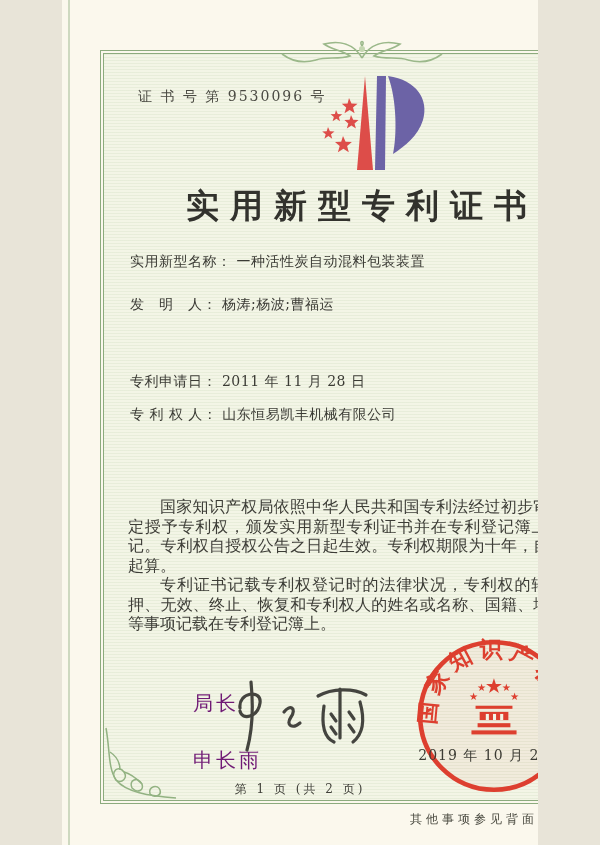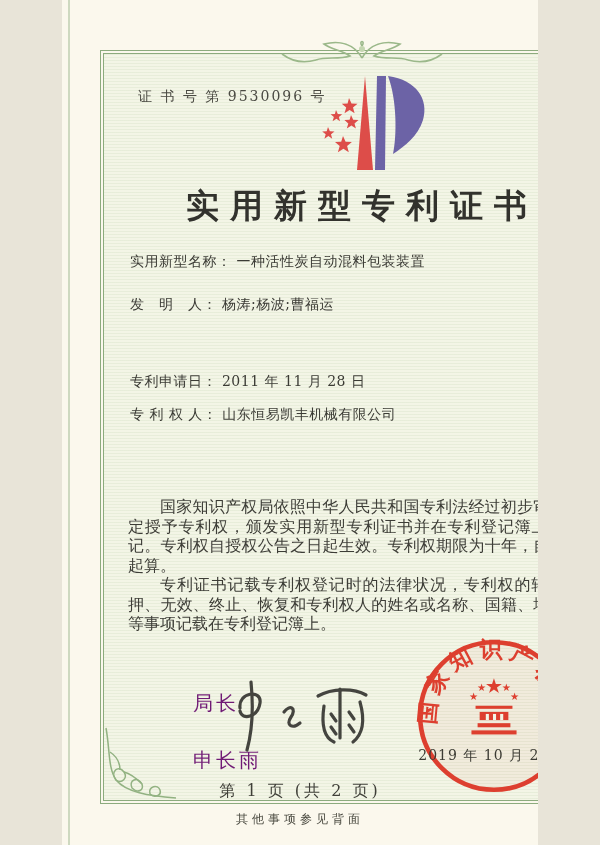--- a/index.html
+++ b/index.html
@@ -19,22 +19,22 @@
   .title{position:absolute;left:0;right:0;top:184px;text-align:right;font-size:33px;font-weight:bold;letter-spacing:11px;color:#32322d;text-indent:11px;}
   .field{position:absolute;left:68px;font-size:14px;letter-spacing:.5px;white-space:nowrap;}
   .field .lbl{display:inline-block;min-width:86px;}
   .grant2{position:absolute;left:232px;top:0;white-space:nowrap;}
   .paras{position:absolute;left:66px;top:497px;width:470px;}
   .paras p{margin:0;font-size:16px;line-height:19.5px;text-indent:2em;text-align:justify;color:#3d3d37;}
   .signer{position:absolute;left:100px;font-size:20px;letter-spacing:3px;color:#701a75;margin-left:31px;}
   .sig{position:absolute;left:150px;top:676px;}
   .seal{position:absolute;left:350px;top:634px;}
   .seal-date{position:absolute;left:352px;top:747px;width:160px;text-align:center;font-size:14px;letter-spacing:1px;color:#3b3b33;}
-  .page-footer{position:absolute;left:0;right:0;top:781px;text-align:center;font-size:16px;letter-spacing:3px;color:#3f3f38;}
-  .back-note{position:absolute;left:0;right:0;top:811px;text-align:center;font-size:12px;letter-spacing:4px;color:#4a4a40;}
+  .page-footer{position:absolute;left:0;right:0;top:781px;text-align:center;font-size:12px;letter-spacing:3px;color:#3f3f38;}
+  .back-note{position:absolute;left:0;right:0;top:811px;text-align:right;font-size:12px;letter-spacing:4px;color:#4a4a40;}
   .logo{position:absolute;left:243px;top:70px;}
   .qr{position:absolute;left:479px;top:91px;}
   .orn-top{position:absolute;left:200px;top:36px;}
   .orn-corner{position:absolute;top:722px;}
   .orn-left{left:40px;}
   .orn-right{left:480px;transform:scaleX(-1);}
 </style>
 </head>
 <body>
 

